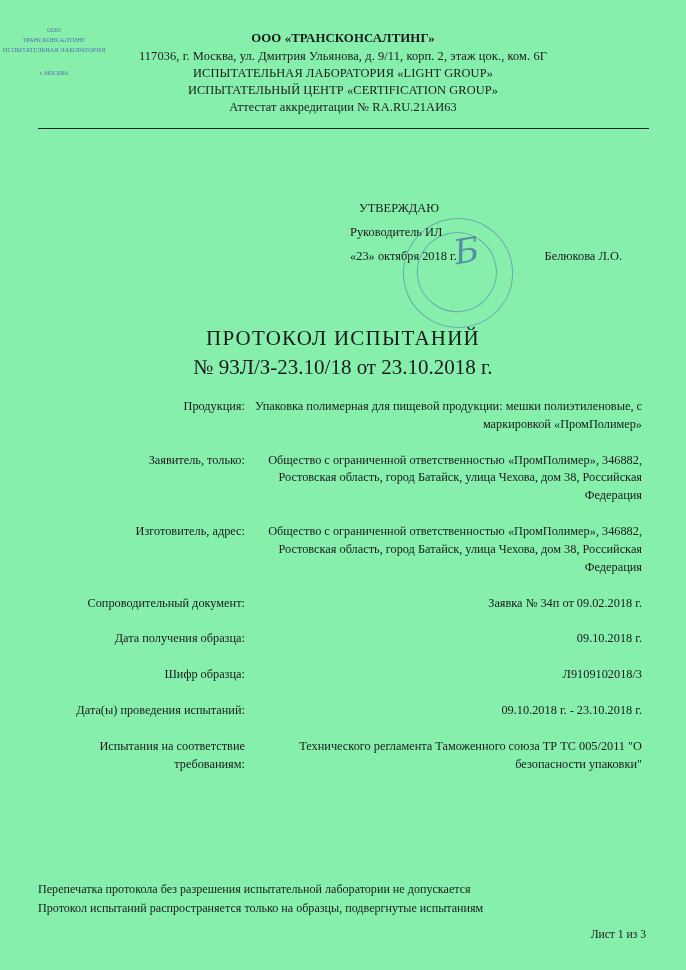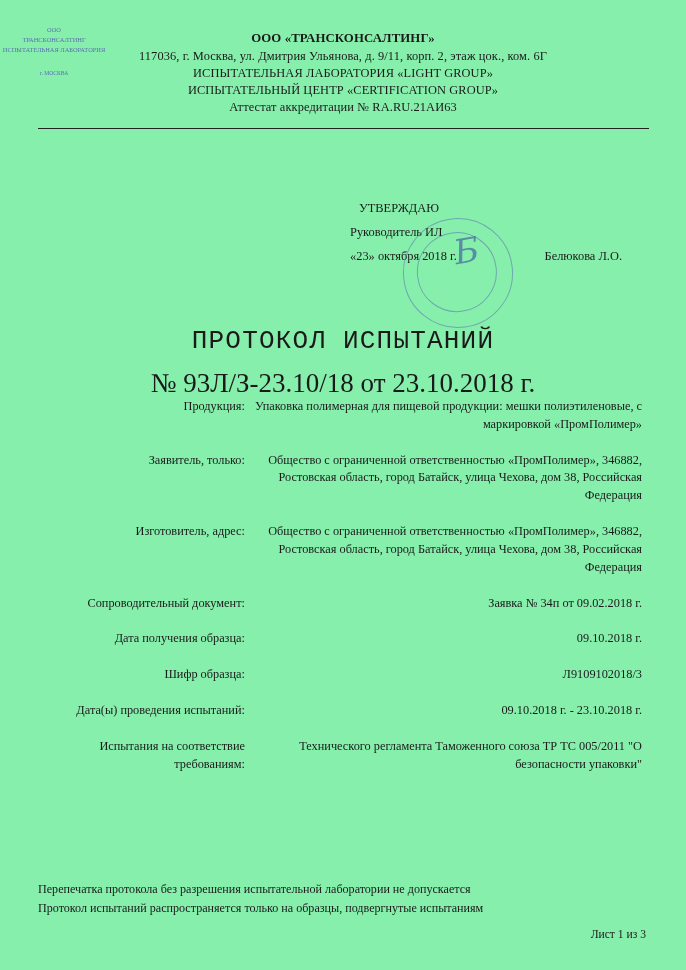--- a/index.html
+++ b/index.html
@@ -111,27 +111,26 @@
   }
   
   .title {
     position: absolute;
     left: 38px;
     top: 326px;
     width: 610px;
     text-align: center;
   }
   .title .t1 {
-    font-size: 26px;
+    font-size: 21px;
     letter-spacing: 1.2px;
-    font-family: Liberation Mono, monospace;
   }
   .title .t2 {
-    font-size: 27px;
-    margin-top: 12px;
+    font-size: 21px;
+    margin-top: 4px;
   }
   
   .fields {
     position: absolute;
     left: 42px;
     top: 398px;
     width: 600px;
     border-collapse: collapse;
     font-size: 12.3px;
   }

